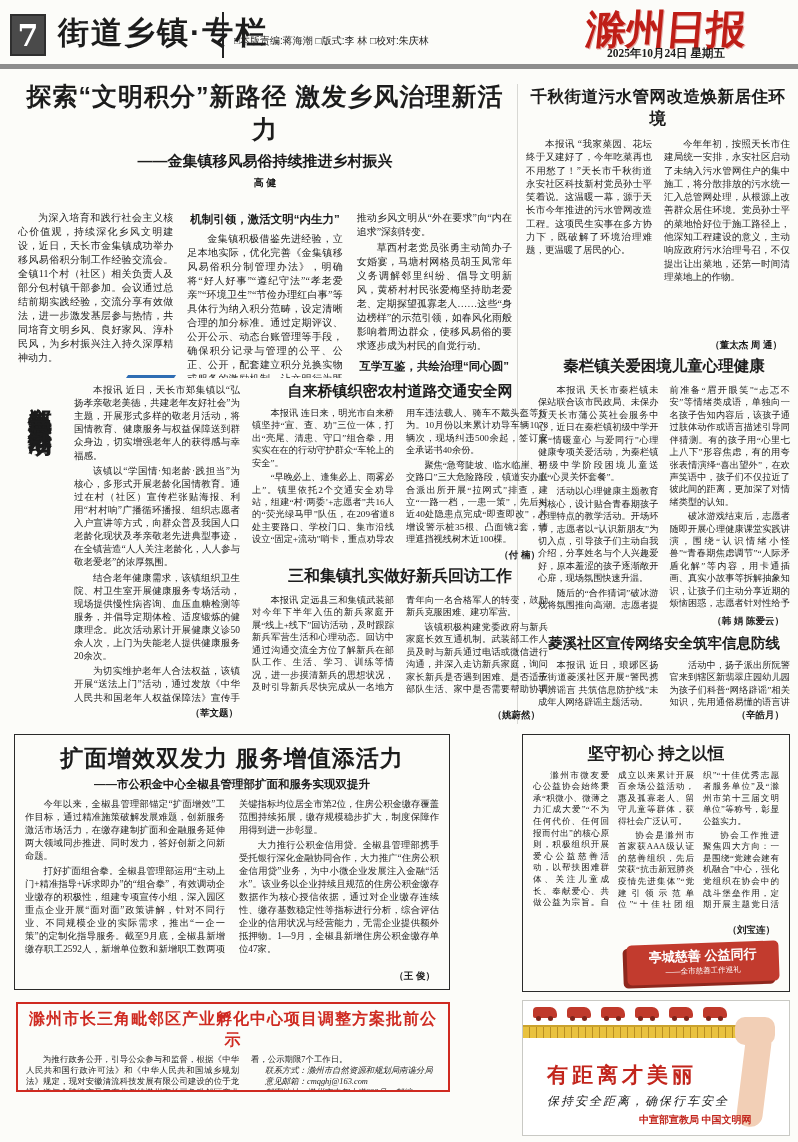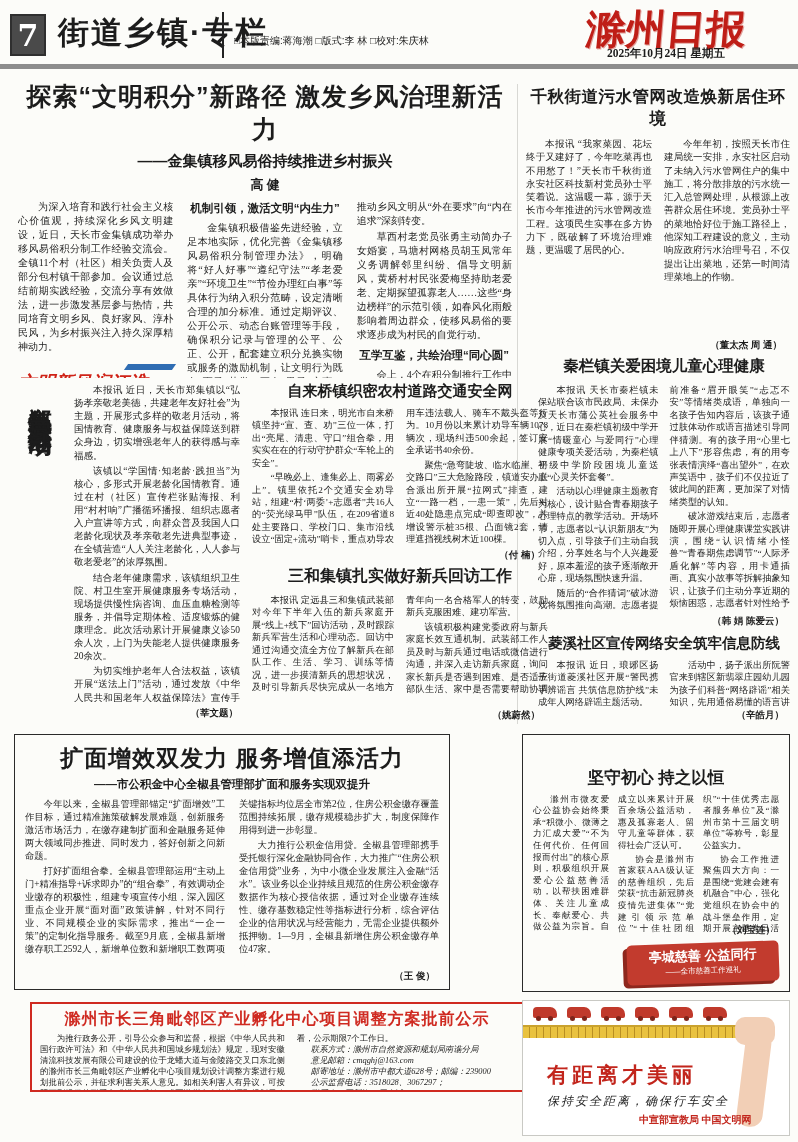--- a/index.html
+++ b/index.html
@@ -31,21 +31,21 @@
           font-family:"Liberation Sans","DejaVu Sans",sans-serif;}
   .crosshead{text-indent:0 !important;text-align:center;font-weight:900;font-size:11.5px;margin:5px 0 !important;
           font-family:"Liberation Sans","DejaVu Sans",sans-serif;}
   .vrule{position:absolute;width:1px;background:#d8d8d4;}
 
   
   #block-main{left:18px;top:80px;width:494px;height:298px;}
   #block-main h1{font-size:25px;letter-spacing:1px;}
   #block-main .sub{text-align:center;font-size:15px;font-weight:900;margin-top:6px;
           font-family:"Liberation Sans","DejaVu Sans",sans-serif;}
-  #block-main .author{text-align:center;font-size:13px;font-weight:bold;margin:5px 0 6px 0;}
+  #block-main .author{text-align:center;font-size:10px;font-weight:bold;margin:5px 0 21px 0;}
   #block-main .body{column-count:3;column-gap:14px;font-size:10px;line-height:1.4;height:212px;}
   .logo-box{break-inside:avoid;position:relative;width:150px;height:46px;margin:6px 0;}
   .logo-text{position:relative;z-index:2;color:#cf2318;font-size:18.5px;font-weight:900;font-style:italic;
           font-family:"Liberation Sans","DejaVu Sans",sans-serif;white-space:nowrap;padding-top:10px;display:block;}
   .logo-swoosh2{position:absolute;right:-6px;top:4px;width:48px;height:6px;background:#2f6db3;
           transform:skewX(-35deg);z-index:1;}
 
   
   #block-qianqiu{left:526px;top:86px;width:264px;height:266px;}
   #block-qianqiu h1{font-size:16.5px;letter-spacing:0.5px;}
@@ -75,29 +75,29 @@
 
   
   .boxed{border:1.5px solid #2a2a2a;padding:8px 10px;}
   #box-kuomian{left:14px;top:734px;width:436px;height:256px;}
   #box-kuomian h1{font-size:23px;letter-spacing:1px;}
   #box-kuomian .sub{text-align:center;font-size:11.5px;font-weight:900;margin:3px 0 6px 0;
           font-family:"Liberation Sans","DejaVu Sans",sans-serif;}
   #box-kuomian .body{column-count:2;column-gap:14px;font-size:9.3px;line-height:1.4;height:168px;}
 
   #box-jianshou{left:522px;top:734px;width:268px;height:258px;}
-  #box-jianshou h1{font-size:16.5px;line-height:1.25;margin-top:24px;}
+  #box-jianshou h1{font-size:16.5px;line-height:1.25;}
   #box-jianshou .body{column-count:3;column-gap:9px;font-size:8.6px;line-height:1.35;height:148px;margin-top:6px;}
   .badge{position:absolute;right:10px;bottom:8px;width:152px;height:40px;background:#c23b2e;border-radius:5px;
          color:#fff;text-align:center;transform:rotate(-2deg);box-shadow:-4px 3px 0 #8e271d;}
   .badge .b1{font-size:13px;font-weight:900;margin-top:4px;font-family:"Liberation Sans","DejaVu Sans",sans-serif;}
   .badge .b2{font-size:7.5px;margin-top:1px;}
 
   
-  #box-gongshi{left:30px;top:1002px;width:494px;height:90px;border:2px solid #cf2a21;padding:5px 8px;}
+  #box-gongshi{left:16px;top:1002px;width:434px;height:90px;border:2px solid #cf2a21;padding:5px 8px;}
   #box-gongshi h1{color:#cf2a21;font-size:16px;letter-spacing:1px;}
   .gongshi-cols{display:flex;gap:12px;margin-top:3px;height:58px;overflow:hidden;}
   .gongshi-cols .c1{width:53%;font-size:8.4px;line-height:1.32;text-align:justify;text-indent:2em;overflow:hidden;}
   .gongshi-cols .c2{width:47%;font-size:8.4px;line-height:1.32;}
   .gongshi-cols .c2 .contact{font-style:italic;padding-left:14px;}
 
   
   #box-ad{left:522px;top:1000px;width:268px;height:136px;border:1px solid #c9c9c4;background:#fff;}
   .vehicle{position:absolute;top:6px;width:24px;height:11px;background:#c0392b;border-radius:4px 7px 2px 2px;}
   .vehicle:after{content:"";position:absolute;left:3px;bottom:-3px;width:5px;height:5px;border-radius:50%;

